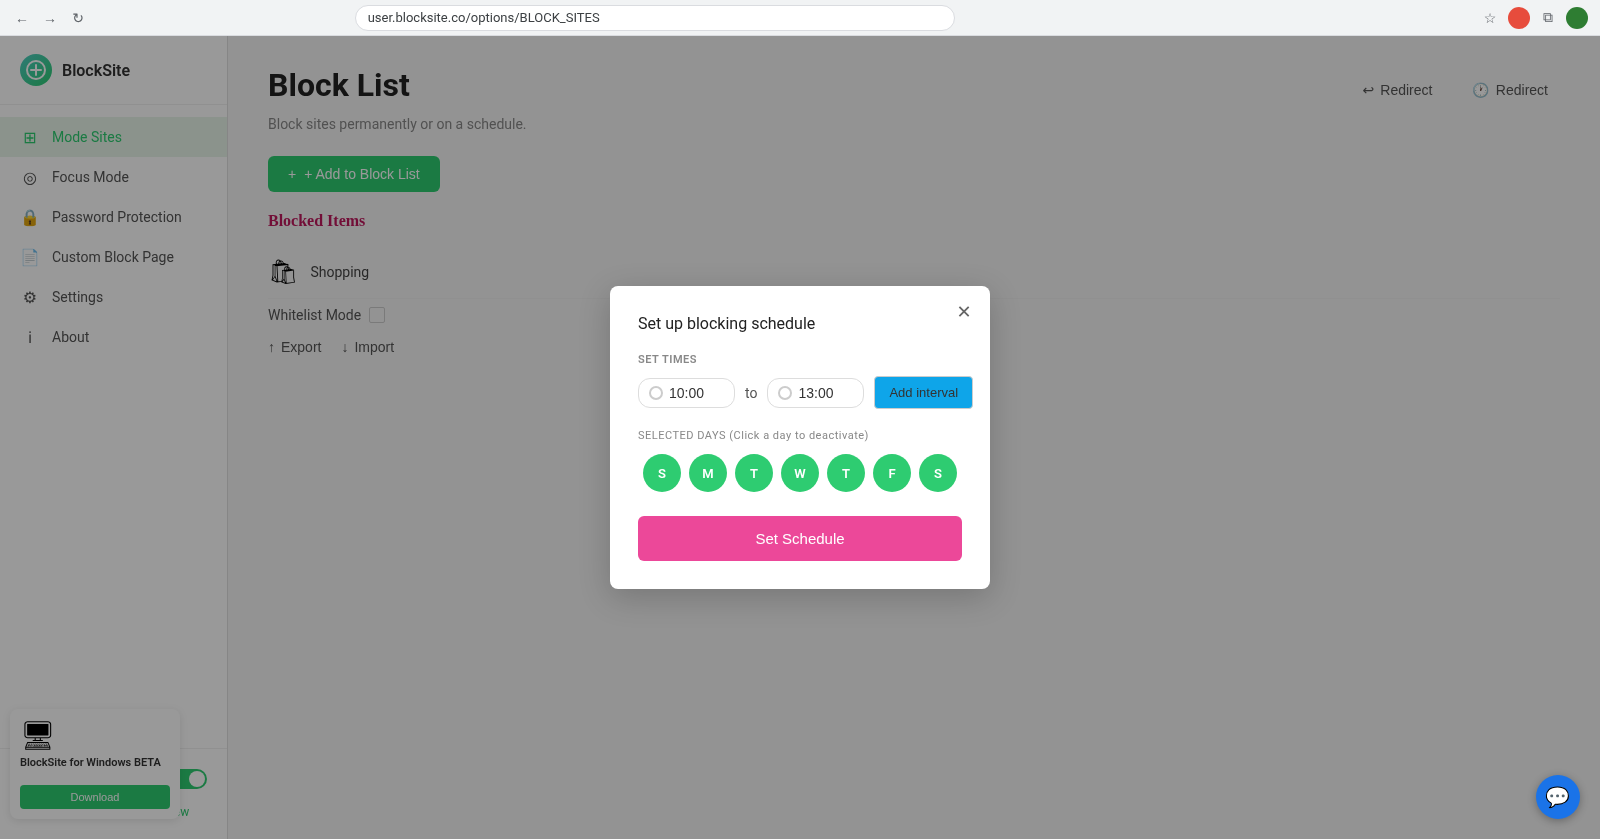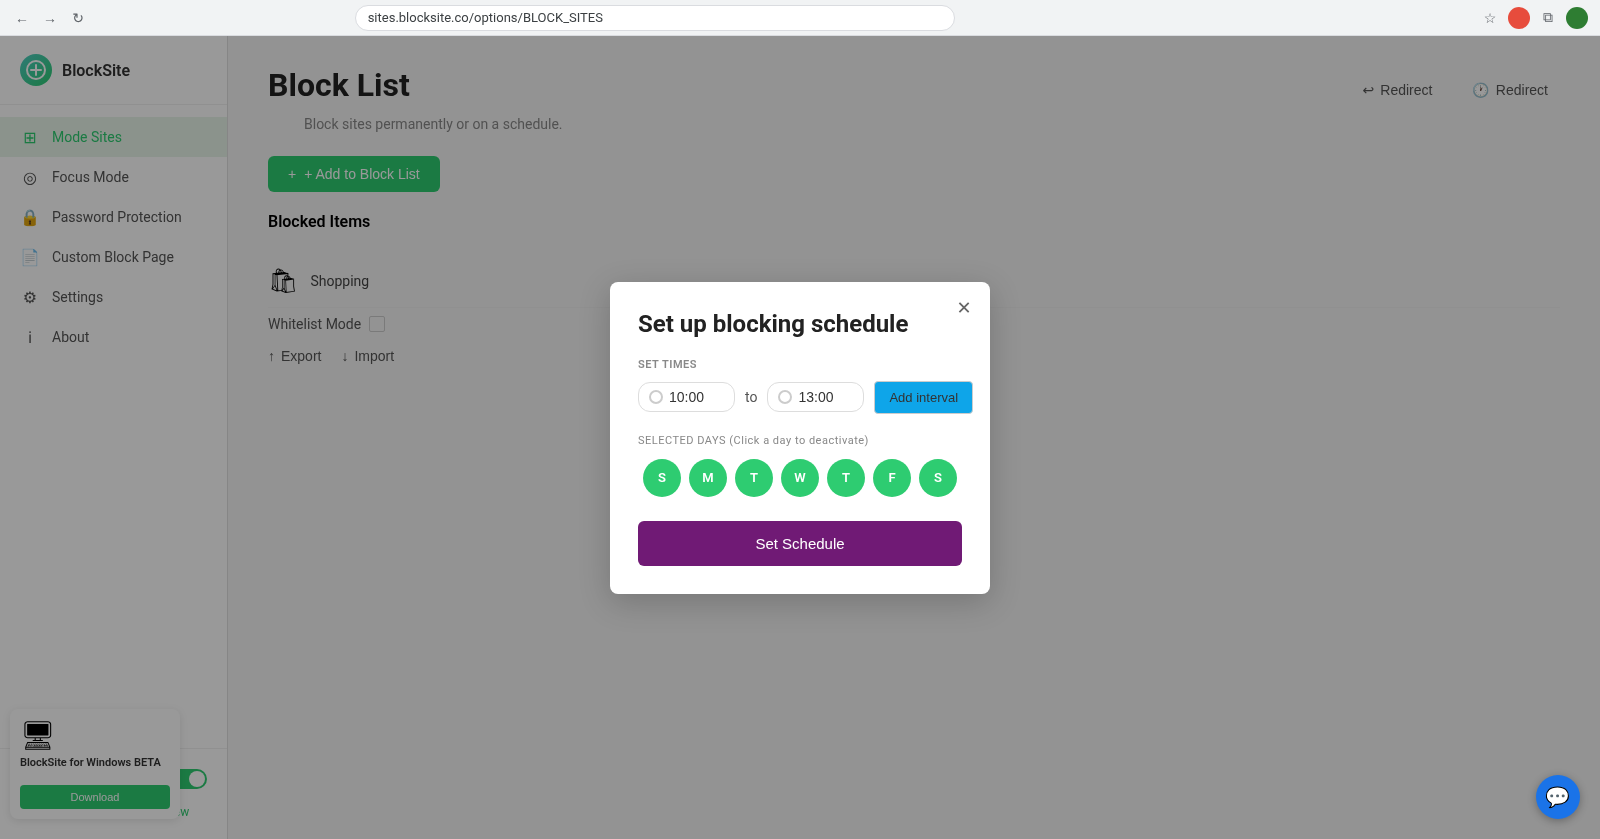--- a/index.html
+++ b/index.html
@@ -156,35 +156,35 @@
       align-items: center;
       gap: 6px;
       color: #555;
       font-size: 14px;
       cursor: pointer;
       padding: 6px 12px;
       border-radius: 4px;
       border: none;
       background: transparent;
     }
-    .main-subtitle { color: #888; font-size: 14px; margin-bottom: 24px; margin-left: 36px; }
+    .main-subtitle { color: #888; font-size: 14px; margin-bottom: 24px; }
     .add-to-block-btn {
       background: #2ecc71;
       color: white;
       border: none;
       border-radius: 6px;
       padding: 10px 20px;
       font-size: 14px;
       cursor: pointer;
       display: flex;
       align-items: center;
       gap: 8px;
       margin-bottom: 20px;
     }
-    .blocked-items-header { font-size: 16px; font-weight: 600; color: #000000; margin-bottom: 24px; }
+    .blocked-items-header { font-size: 16px; font-weight: 600; color: #be185d; margin-bottom: 16px; font-family: Liberation Serif, serif; }
     .blocked-item-row {
       display: flex;
       align-items: center;
       gap: 12px;
       padding: 12px 0;
       border-bottom: 1px solid #f0f0f0;
     }
     .blocked-item-icon { font-size: 24px; }
     .blocked-item-name { font-size: 14px; color: #444; }
     .bottom-actions { display: flex; gap: 20px; margin-top: 16px; }
@@ -229,22 +229,22 @@
       width: 28px; height: 28px;
       border-radius: 50%;
       border: none;
       background: transparent;
       cursor: pointer;
       display: flex; align-items: center; justify-content: center;
       font-size: 18px;
       color: #666;
     }
     .modal-title {
-      font-size: 24px;
-      font-weight: 700;
+      font-size: 16px;
+      font-weight: 400;
       color: #222;
       margin-bottom: 20px;
     }
     .set-times-label {
       font-size: 11px;
       font-weight: 600;
       color: #888;
       letter-spacing: 0.5px;
       margin-bottom: 10px;
       text-transform: uppercase;
@@ -319,21 +319,21 @@
       display: flex;
       align-items: center;
       justify-content: center;
       font-size: 13px;
       font-weight: 600;
       cursor: pointer;
       transition: background 0.15s;
     }
     .set-schedule-btn {
       width: 100%;
-      background: #701a75;
+      background: #ec4899;
       color: white;
       border: none;
       border-radius: 6px;
       padding: 14px;
       font-size: 15px;
       font-weight: 500;
       cursor: pointer;
       transition: background 0.15s;
     }
 
@@ -356,21 +356,21 @@
     }
   </style>
 </head>
 <body>
 
 <div style="height:36px; background:#f1f3f4; display:flex; align-items:center; padding:0 12px; gap:8px; border-bottom:1px solid #dadce0;">
   <button class="browser-nav-btn">←</button>
   <button class="browser-nav-btn">→</button>
   <button class="browser-nav-btn">↻</button>
   <div class="browser-address-bar">
-    <span style="font-size:13px; color:#3c4043;">sites.blocksite.co/options/BLOCK_SITES</span>
+    <span style="font-size:13px; color:#3c4043;">user.blocksite.co/options/BLOCK_SITES</span>
   </div>
   <div style="display:flex; gap:8px; align-items:center; margin-left:auto;">
     <div class="browser-icon">☆</div>
     <div class="browser-icon" style="width:22px;height:22px;background:#e74c3c;border-radius:50%;"></div>
     <div class="browser-icon">⧉</div>
     <div class="browser-icon" style="width:22px;height:22px;background:#2e7d32;border-radius:50%;"></div>
   </div>
 </div>
 
 <div class="app-container">

